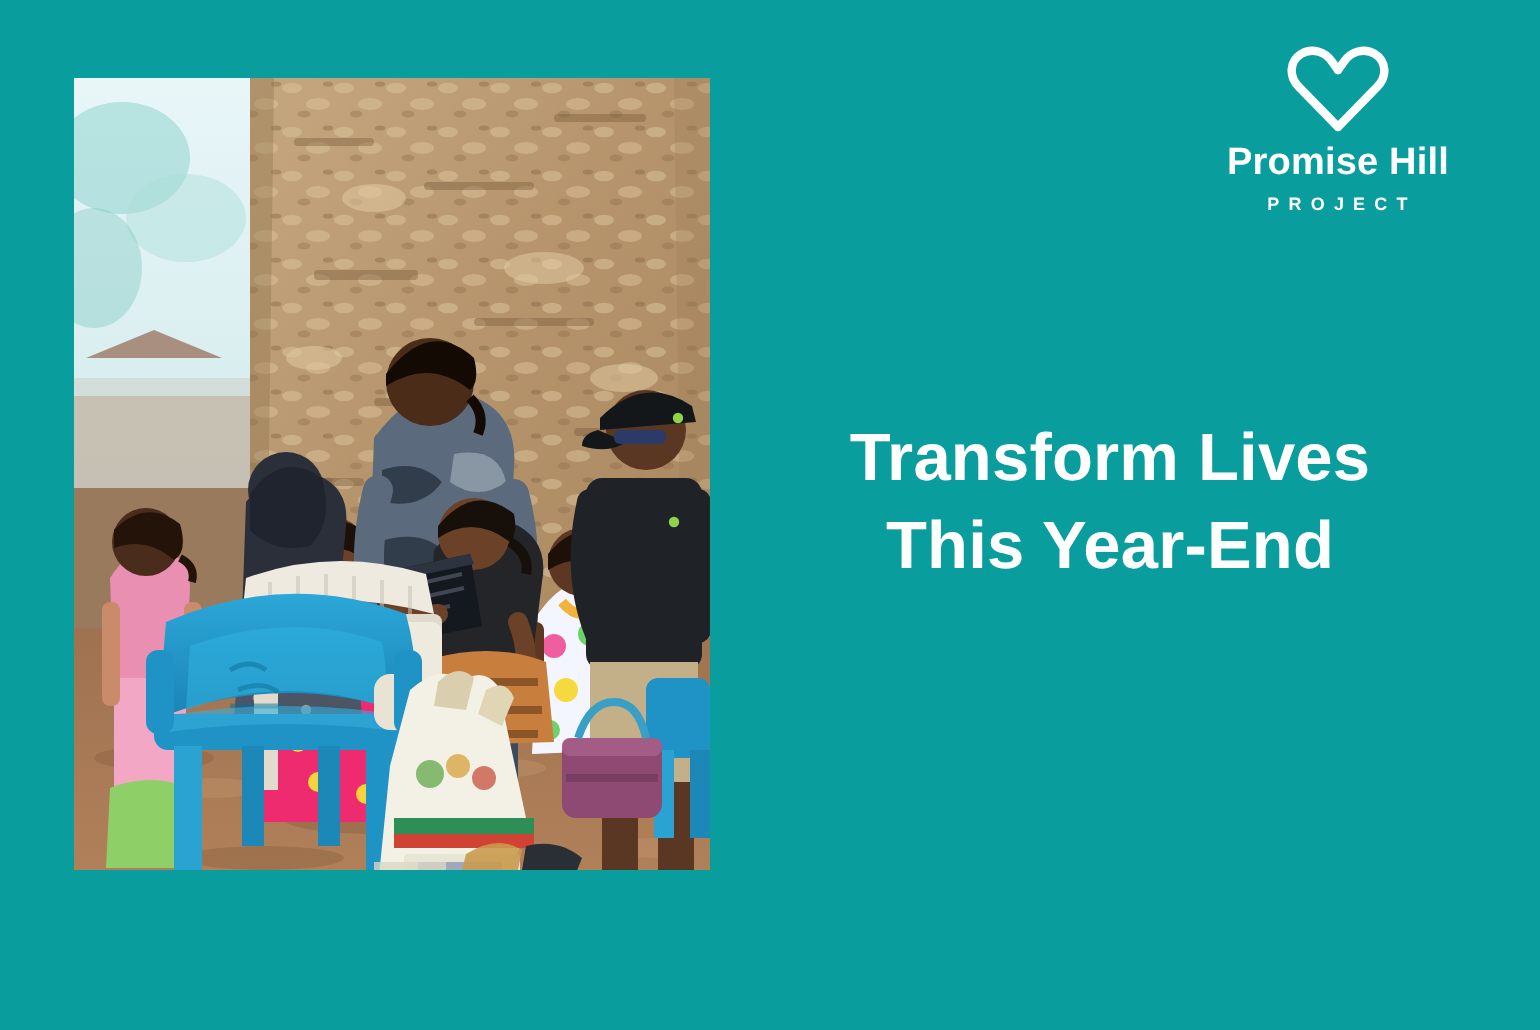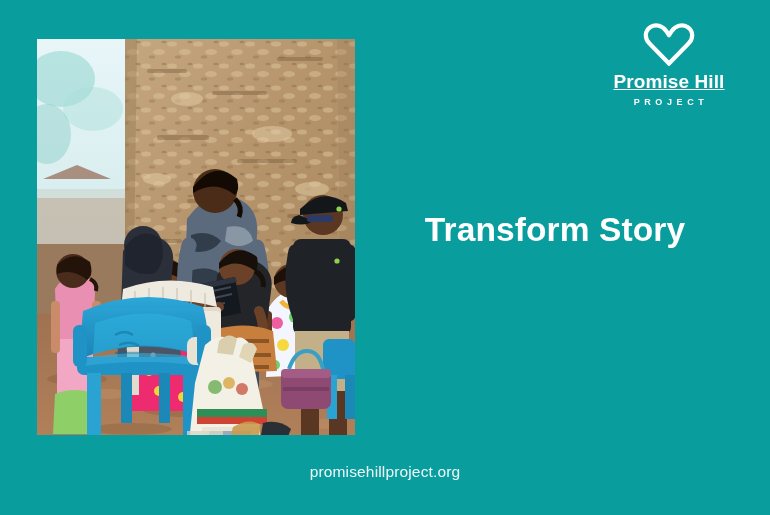--- a/index.html
+++ b/index.html
@@ -19,21 +19,21 @@
   .photo svg{display:block;width:318px;height:396px;}
 
   
   .logo{
     position:absolute;right:26px;top:22px;width:150px;
     display:flex;flex-direction:column;align-items:center;
   }
   .logo-mark{width:56px;height:44px;display:block;}
   .logo-name{
     color:#ffffff;font-size:19px;font-weight:600;letter-spacing:.1px;
-    line-height:1;margin-top:6px;white-space:nowrap;text-decoration:underline;
+    line-height:1;margin-top:6px;white-space:nowrap;
   }
   .logo-sub{
     color:#ffffff;font-size:9px;font-weight:700;letter-spacing:4.6px;
     line-height:1;margin-top:7px;margin-left:4px;white-space:nowrap;
   }
 
   
   .copy{
     position:absolute;left:390px;top:186px;width:330px;
     text-align:center;
@@ -341,19 +341,19 @@
     <svg class="logo-mark" viewBox="0 0 56 44">
       <path d="M28 41.5 L8.5 21.5 C3 16 4 8.5 9.5 5 C15 1.6 21.5 3.8 25 8.8 L28 13" fill="none" stroke="#ffffff" stroke-width="4.2" stroke-linecap="round" stroke-linejoin="round"></path>
       <path d="M28 41.5 L47.5 21.5 C53 16 52 8.5 46.5 5 C41 1.6 34.5 3.8 31 8.8 L28 13" fill="none" stroke="#ffffff" stroke-width="4.2" stroke-linecap="round" stroke-linejoin="round"></path>
     </svg>
     <div class="logo-name">Promise Hill</div>
     <div class="logo-sub">PROJECT</div>
   </div>
 
   <div class="copy">
     <h1 class="headline">
-      <span class="l1">Transform Story</span>
+      <span class="l1">Transform Lives</span>
+      <span class="l2">This Year-End</span>
     </h1>
   </div>
 
-  <div class="url">promisehillproject.org</div>
 
 </div>
 
 </body></html>

